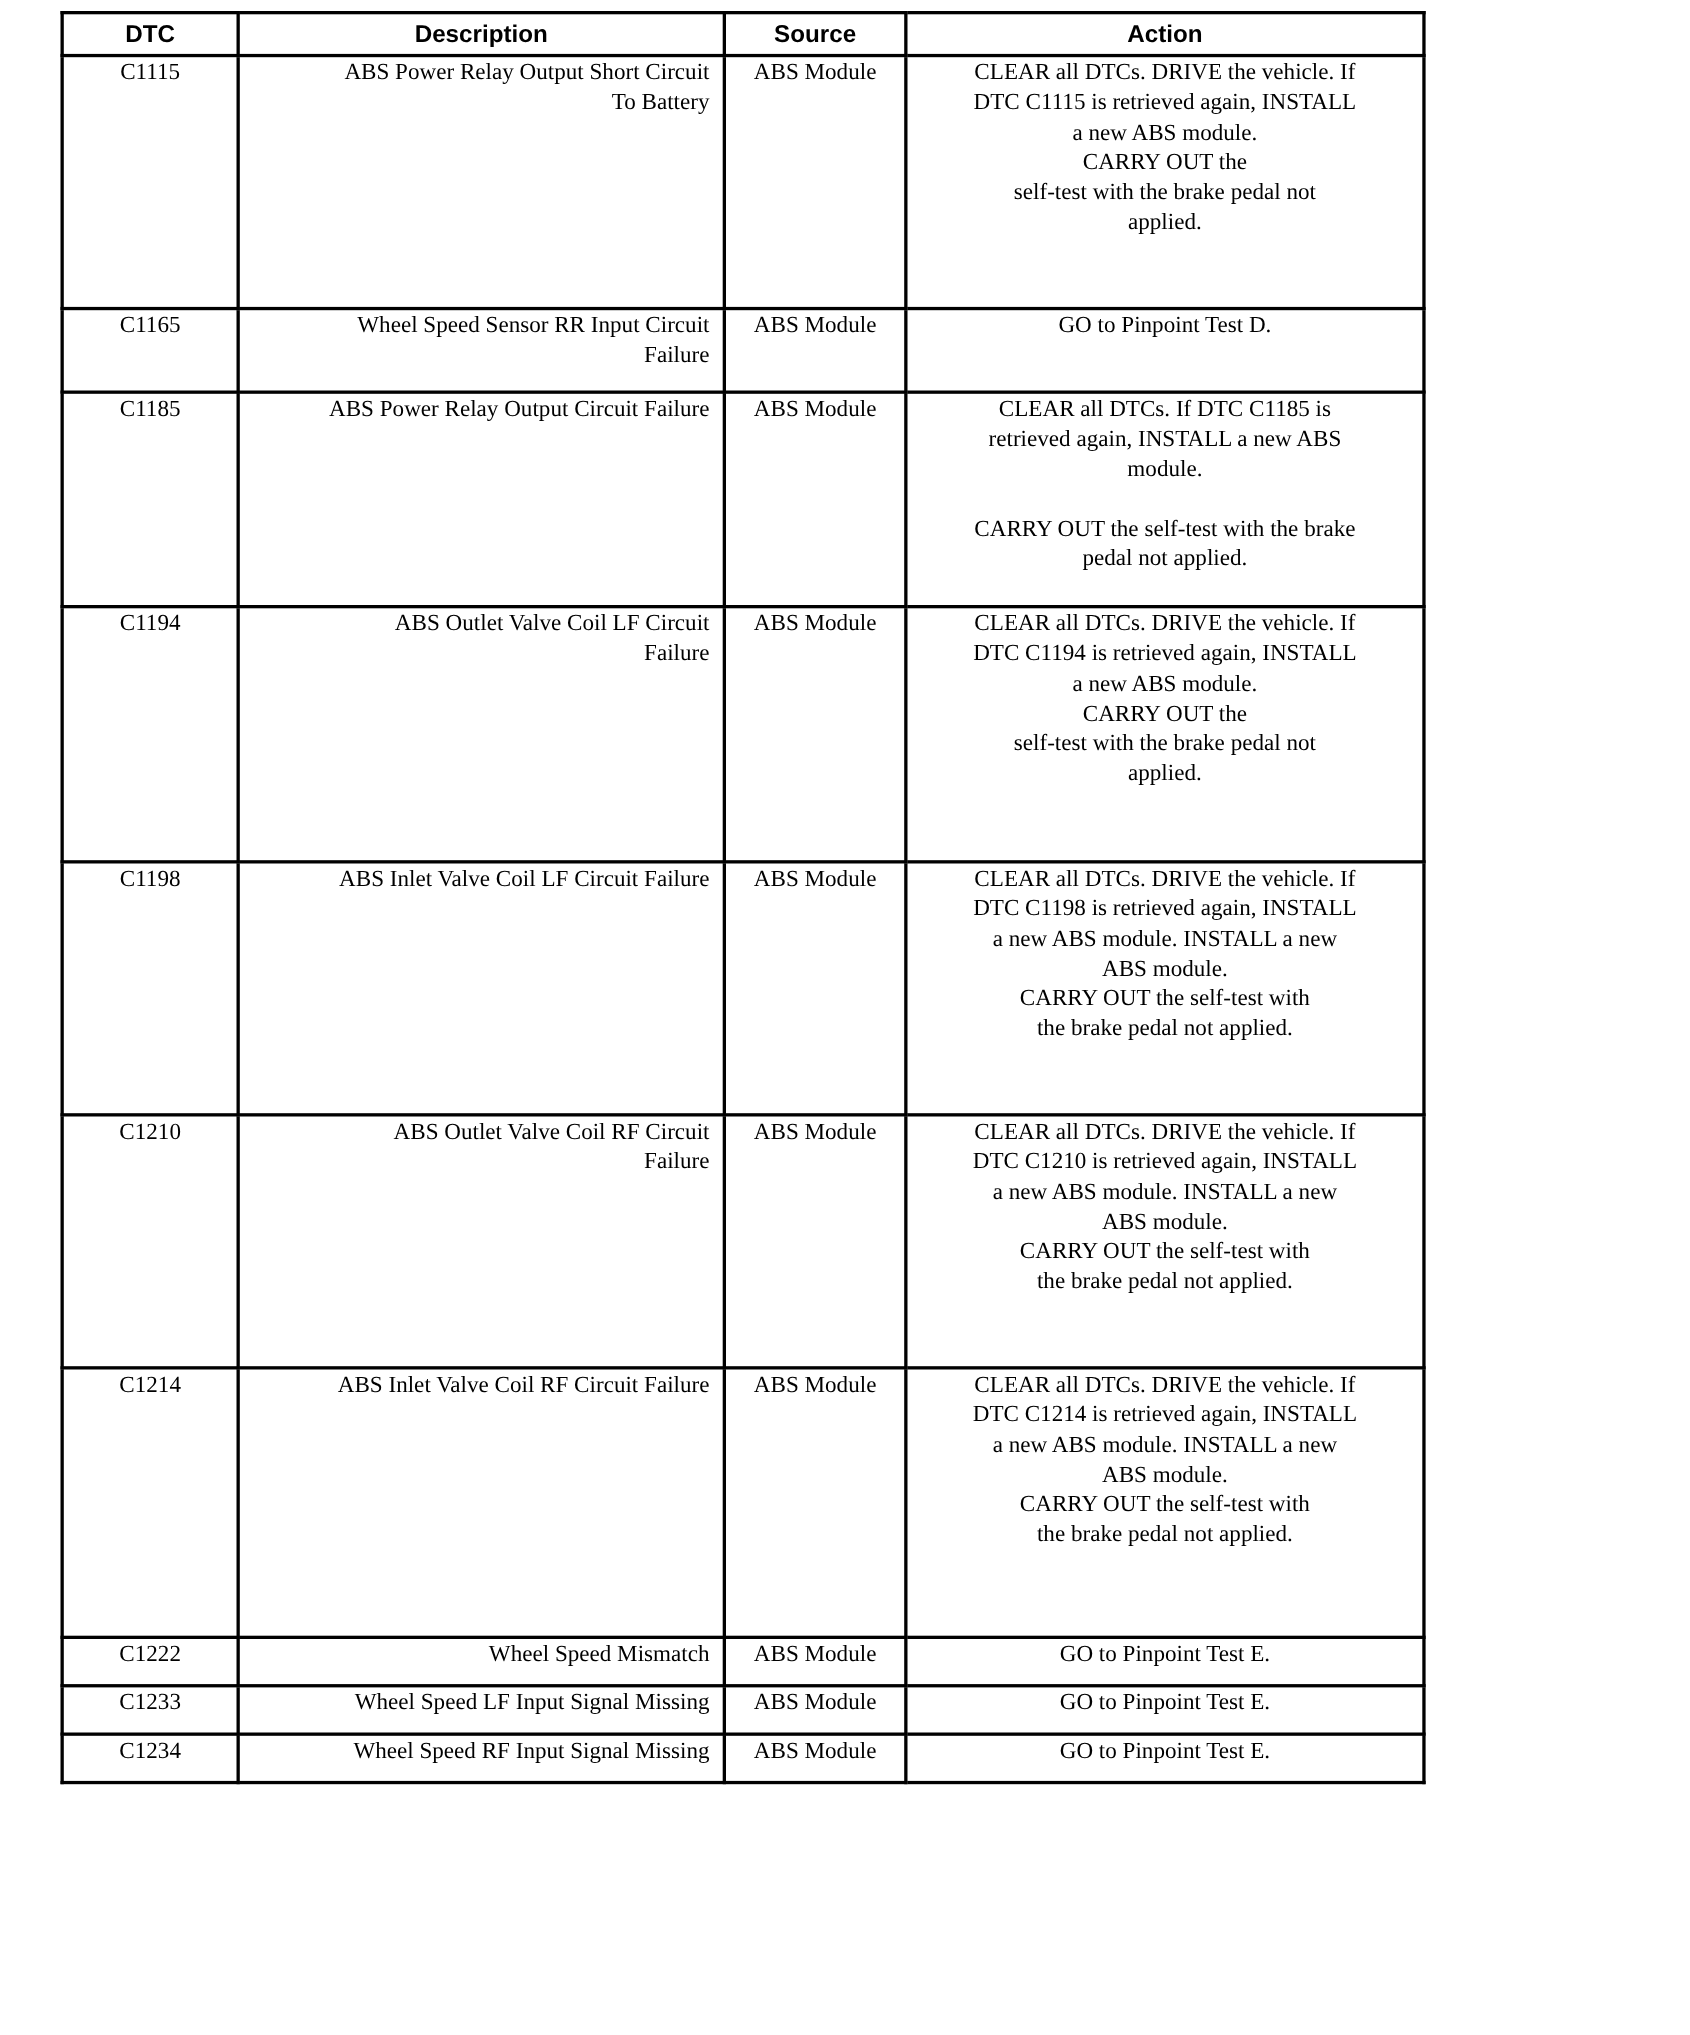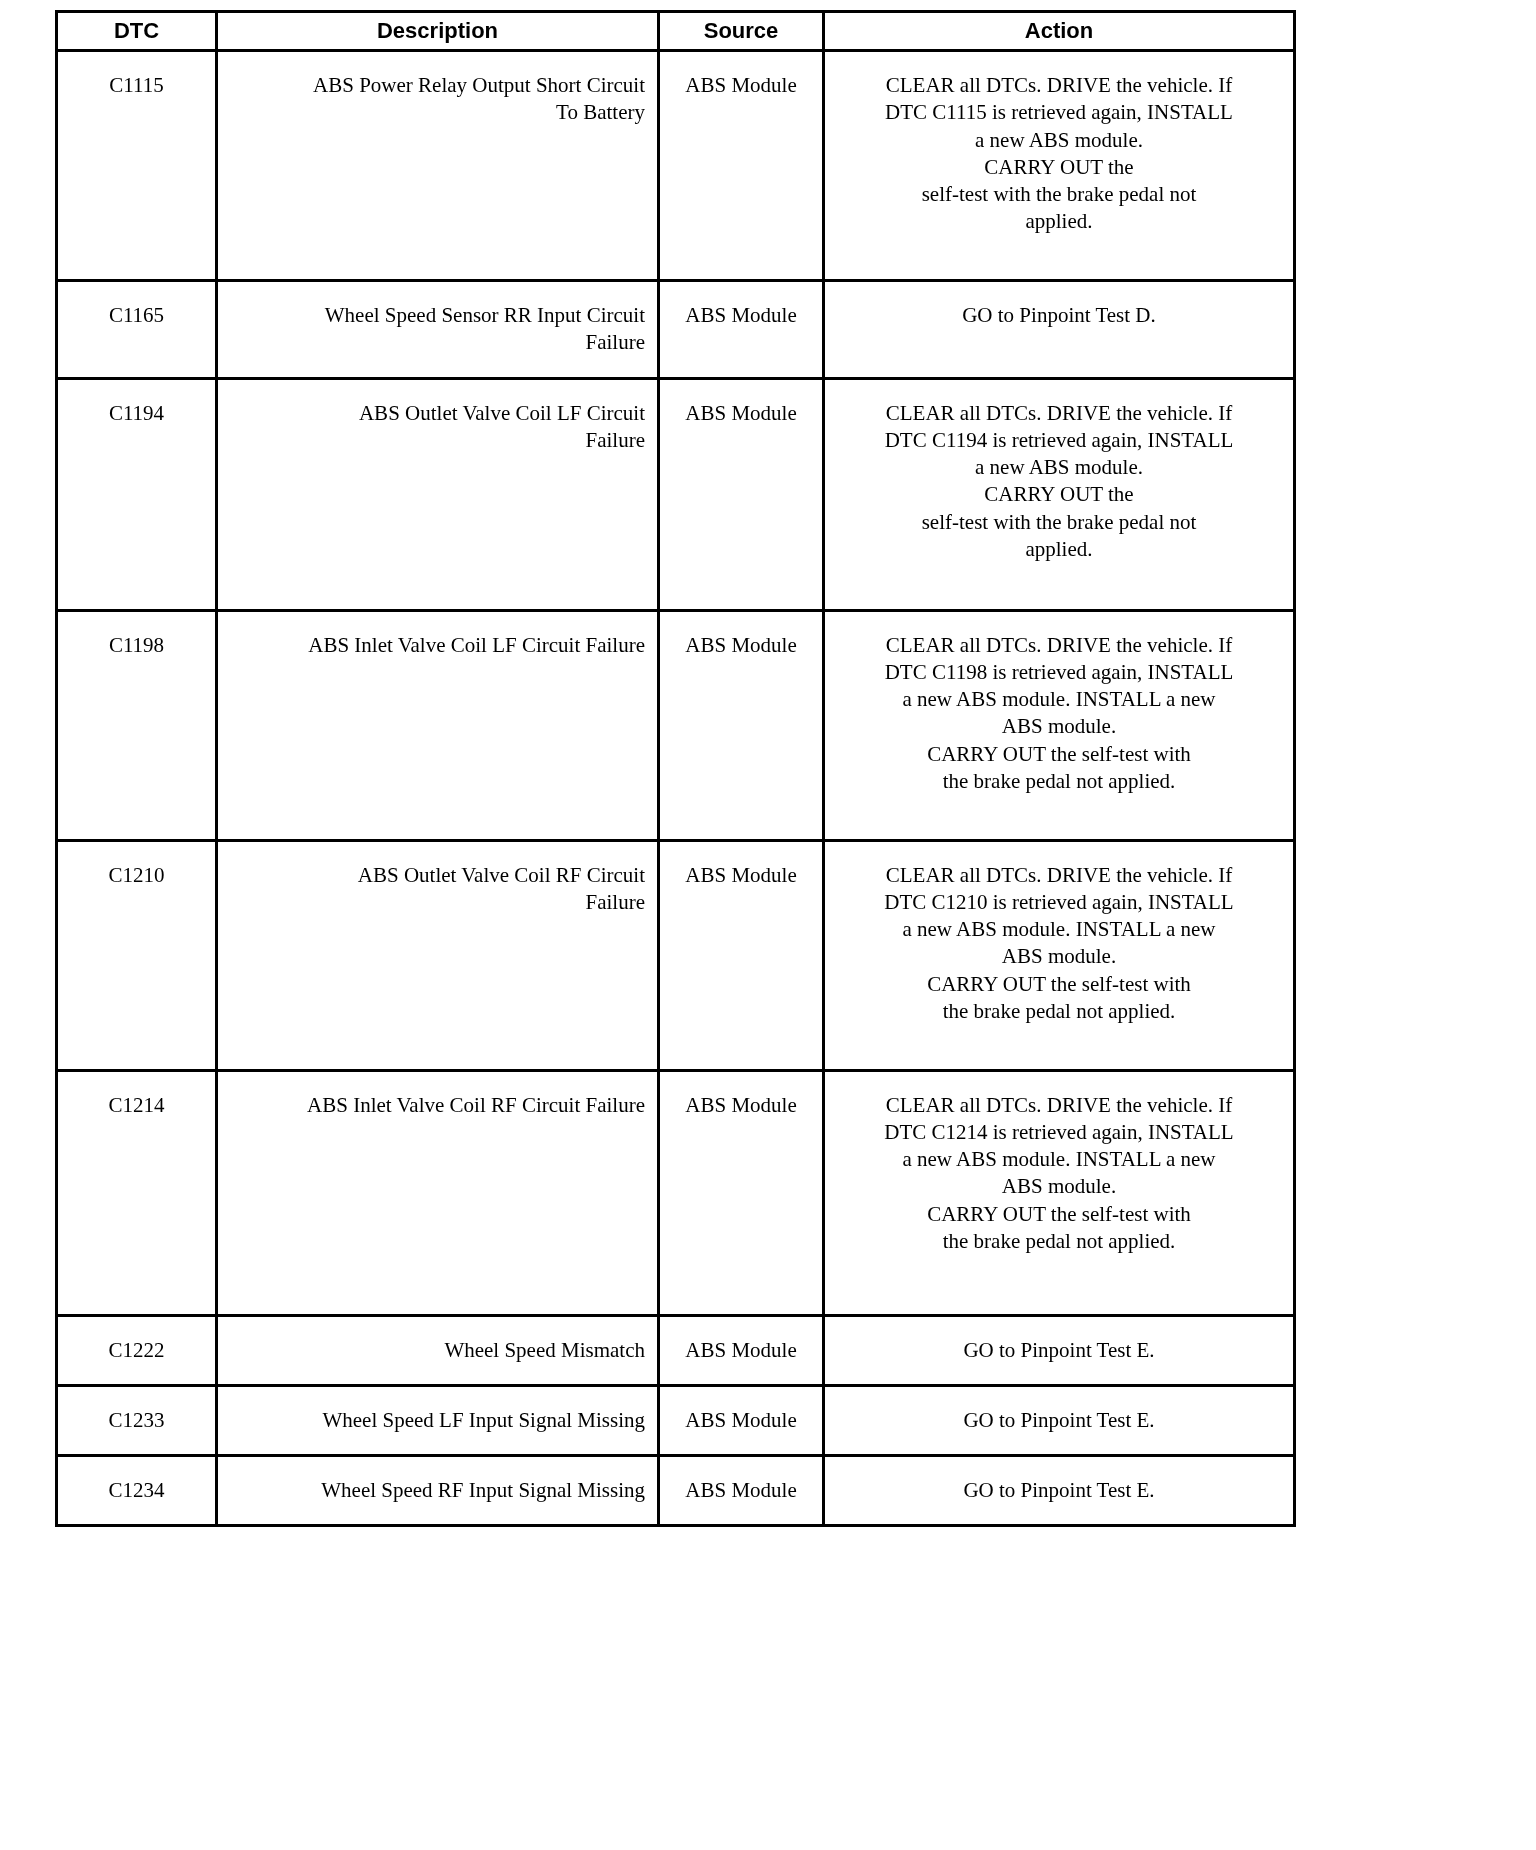--- a/index.html
+++ b/index.html
@@ -39,21 +39,21 @@
     font-family: "Liberation Sans", sans-serif;
     font-weight: bold;
     font-size: 22px;
     text-align: center;
     padding: 5px 21px;
     height: 38px;
   }
   table.dtc-table td {
     font-size: 21px;
     line-height: 1.3;
-    padding: 20px 12px;
+    padding: 0 12px;
   }
   td.cell-dtc {
     text-align: center;
     white-space: nowrap;
   }
   td.cell-desc {
     text-align: right;
     white-space: pre-line;
   }
   td.cell-source {
@@ -97,20 +97,31 @@
 CARRY OUT the
 self-test with the brake pedal not
 applied.</td>
   </tr>
         <tr style="height: 76px;">
     <td class="cell-dtc">C1165</td>
     <td class="cell-desc">Wheel Speed Sensor RR Input Circuit
 Failure</td>
     <td class="cell-source">ABS Module</td>
     <td class="cell-action">GO to Pinpoint Test D.</td>
+  </tr>
+        <tr style="height: 195px;">
+    <td class="cell-dtc">C1185</td>
+    <td class="cell-desc">ABS Power Relay Output Circuit Failure</td>
+    <td class="cell-source">ABS Module</td>
+    <td class="cell-action">CLEAR all DTCs. If DTC C1185 is
+retrieved again, INSTALL a new ABS
+module.
+
+CARRY OUT the self-test with the brake
+pedal not applied.</td>
   </tr>
         <tr style="height: 232px;">
     <td class="cell-dtc">C1194</td>
     <td class="cell-desc">ABS Outlet Valve Coil LF Circuit
 Failure</td>
     <td class="cell-source">ABS Module</td>
     <td class="cell-action">CLEAR all DTCs. DRIVE the vehicle. If
 DTC C1194 is retrieved again, INSTALL
 a new ABS module.
 CARRY OUT the

